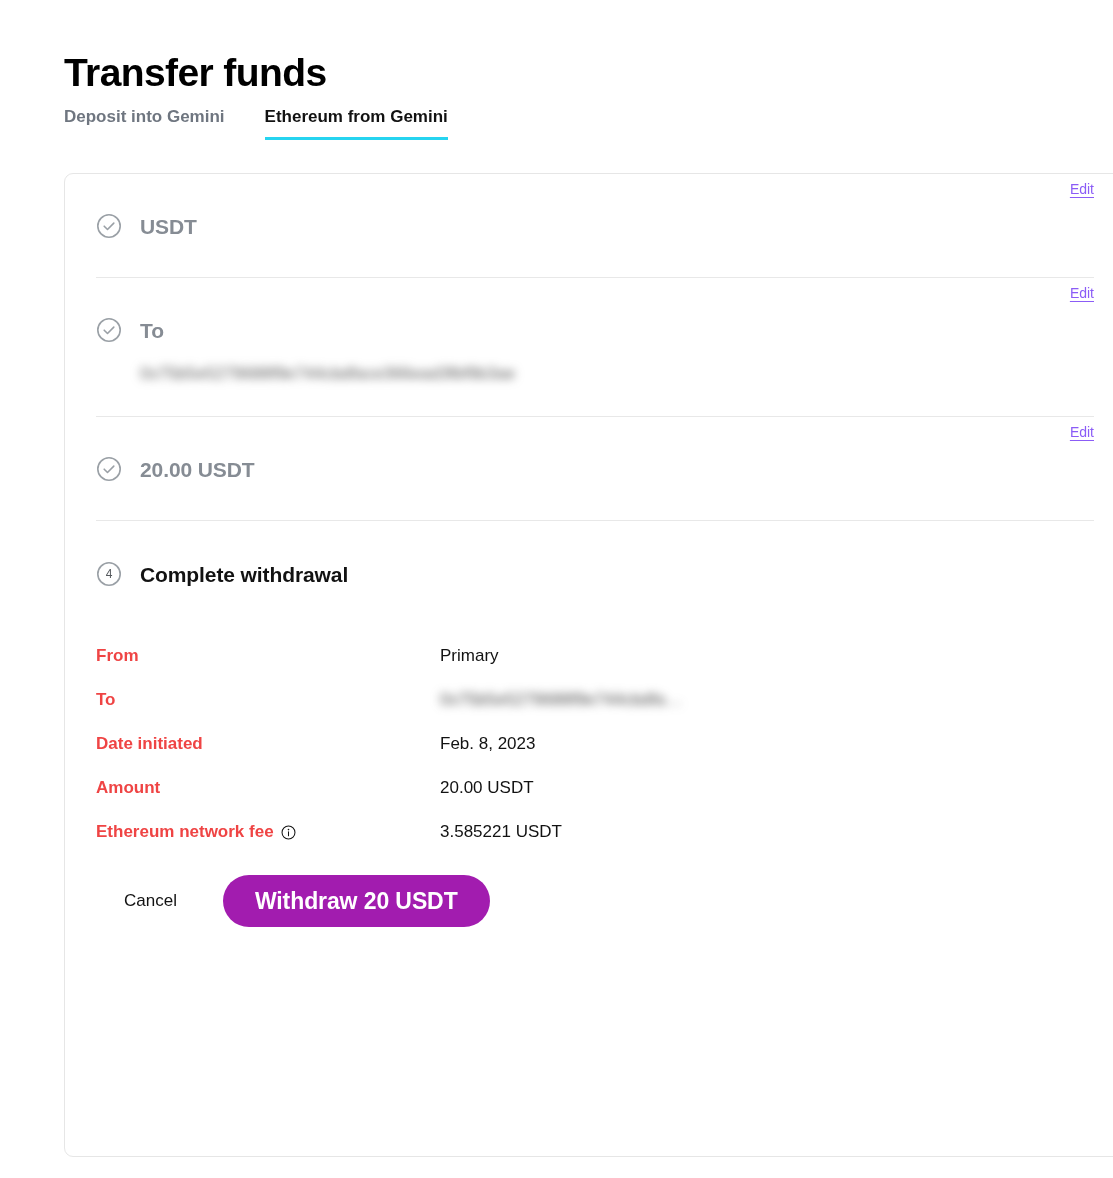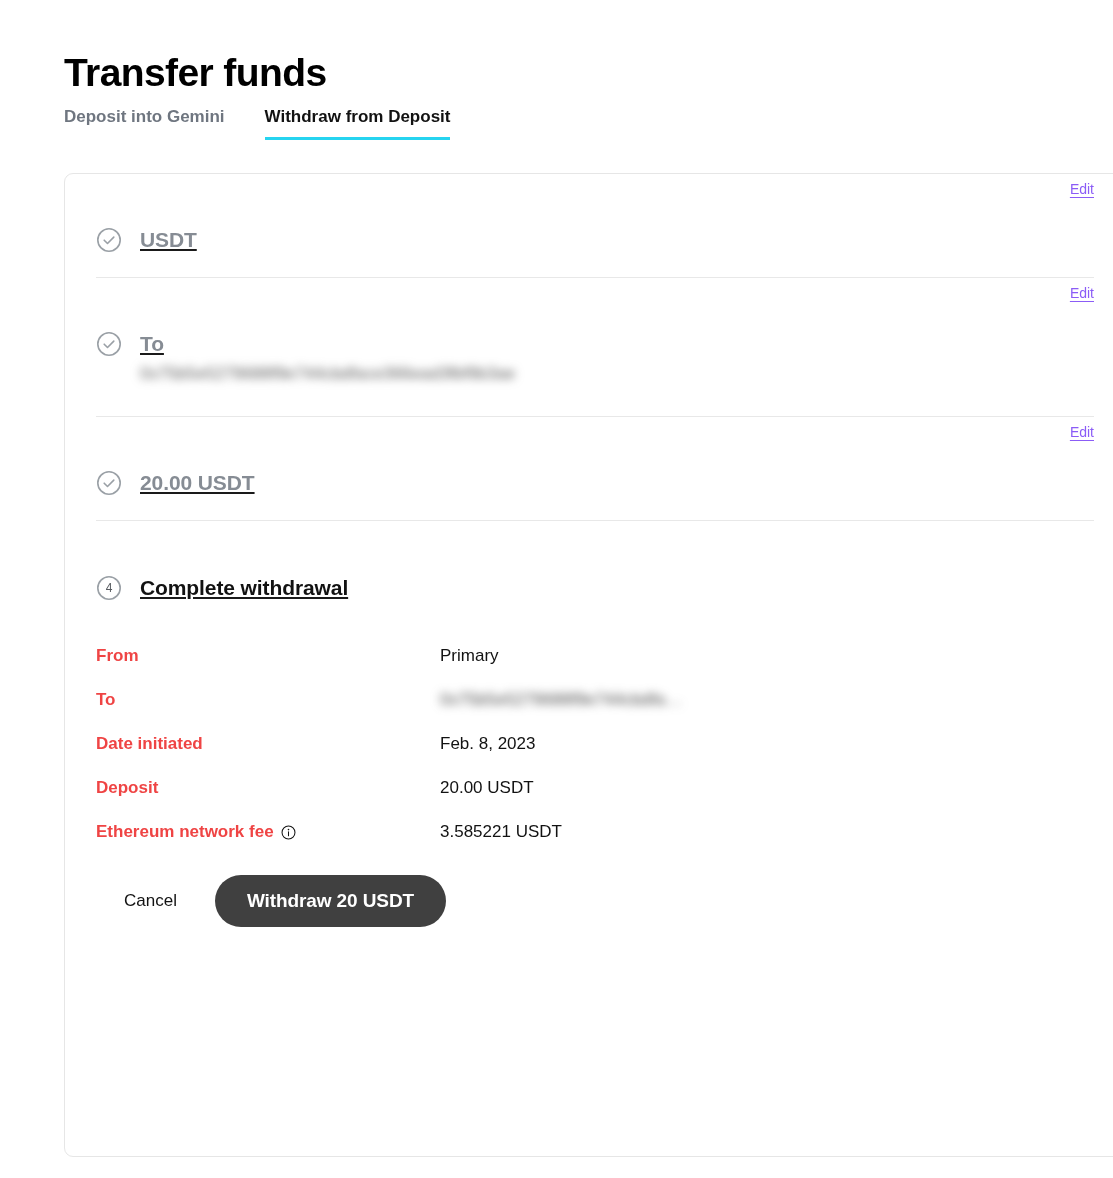--- a/index.html
+++ b/index.html
@@ -86,23 +86,22 @@
 
   
   .step {
     position: relative;
     border-bottom: 1px solid #e8e8e8;
   }
   .step:last-of-type { border-bottom: none; }
 
   .step-row {
     display: flex;
-    align-items: flex-end;
+    align-items: center;
     min-height: 54px;
-    text-decoration: underline;
   }
 
   .step-icon {
     flex: 0 0 auto;
     width: 26px;
     height: 26px;
     margin-right: 18px;
   }
   .step-icon svg { display: block; width: 26px; height: 26px; }
 
@@ -175,59 +174,59 @@
     white-space: nowrap;
   }
   .info-icon { display: inline-flex; }
   .info-icon svg { display: block; width: 15px; height: 15px; }
 
   
   .actions {
     margin-top: 32px;
     display: flex;
     align-items: center;
-    gap: 10px;
+    gap: 18px;
   }
   .btn-cancel {
     background: none;
     border: none;
     font-family: inherit;
     font-size: 17px;
     line-height: 22px;
     color: #121212;
     padding: 12px 28px;
     cursor: pointer;
   }
   .btn-primary {
-    background: #404040;
+    background: #a21caf;
     border: none;
     border-radius: 26px;
     font-family: inherit;
-    font-size: 19px;
+    font-size: 23px;
     line-height: 22px;
     font-weight: bold;
     color: #ffffff;
     padding: 15px 32px;
     cursor: pointer;
     letter-spacing: -0.1px;
   }
 </style>
 </head>
 <body>
 
 <div class="page">
 
   <h1 class="page-title">Transfer funds</h1>
 
   <div class="tabs">
     <div class="tab">
       <span>Deposit into Gemini</span>
     </div>
     <div class="tab active">
-      <span>Withdraw from Deposit</span>
+      <span>Ethereum from Gemini</span>
     </div>
   </div>
 
   <div class="card">
 
 
     <div class="card-body">
 
       <div class="step">
         <div class="step-done">
@@ -298,21 +297,21 @@
               <div class="detail-label">To</div>
               <div class="detail-value blur">0x75b5e5279688f9e744cbdfa…</div>
             </div>
 
             <div class="detail-row">
               <div class="detail-label">Date initiated</div>
               <div class="detail-value">Feb. 8, 2023</div>
             </div>
 
             <div class="detail-row">
-              <div class="detail-label">Deposit</div>
+              <div class="detail-label">Amount</div>
               <div class="detail-value">20.00 USDT</div>
             </div>
 
             <div class="detail-row">
               <div class="detail-label">
                 <span>Ethereum network fee</span>
                 <span class="info-icon">
                   <svg viewBox="0 0 16 16" fill="none">
                     <circle cx="8" cy="8" r="6.9" stroke="#121212" stroke-width="1.1"></circle>
                     <circle cx="8" cy="4.9" r="0.85" fill="#121212"></circle>

